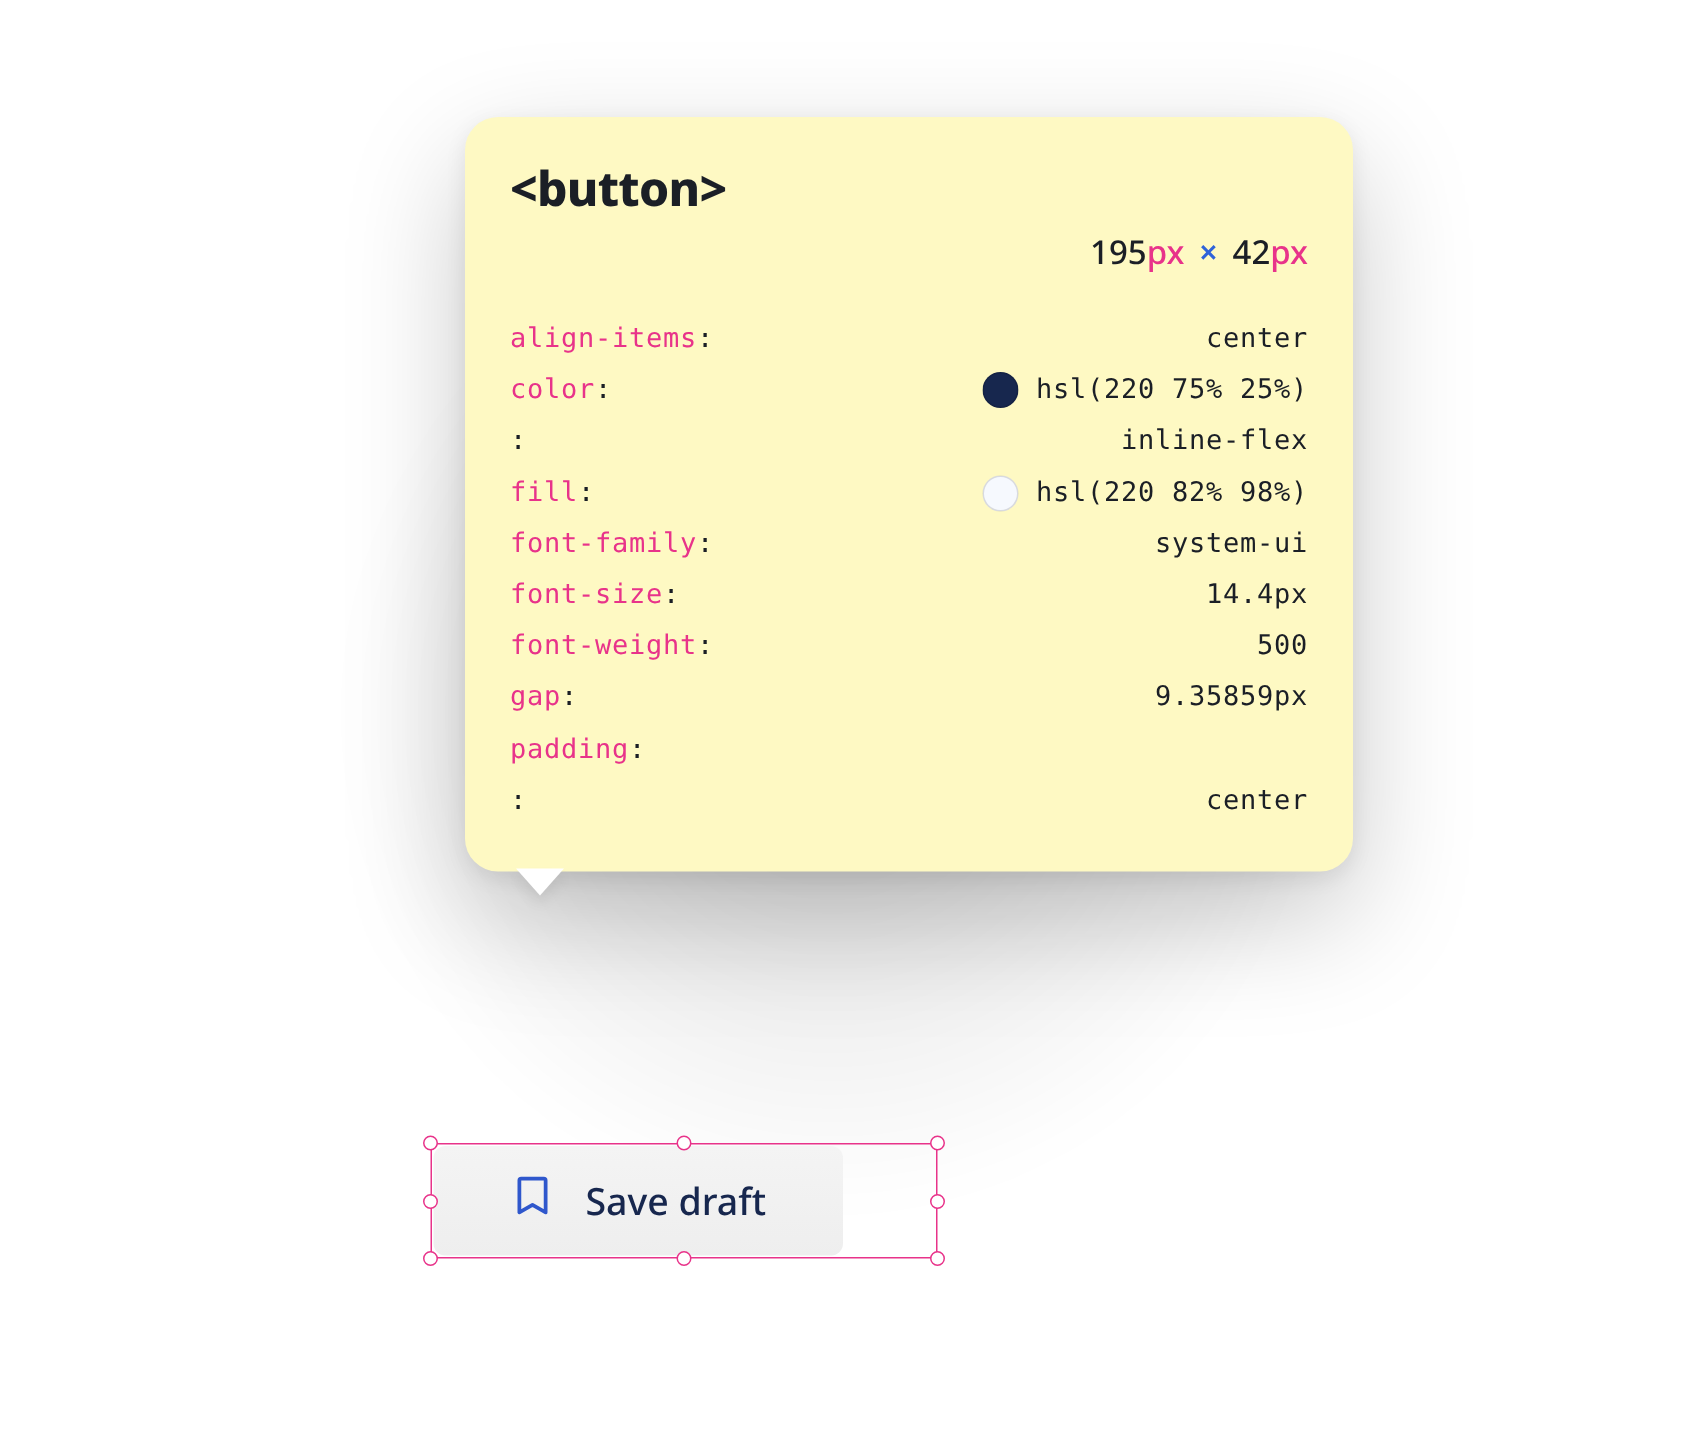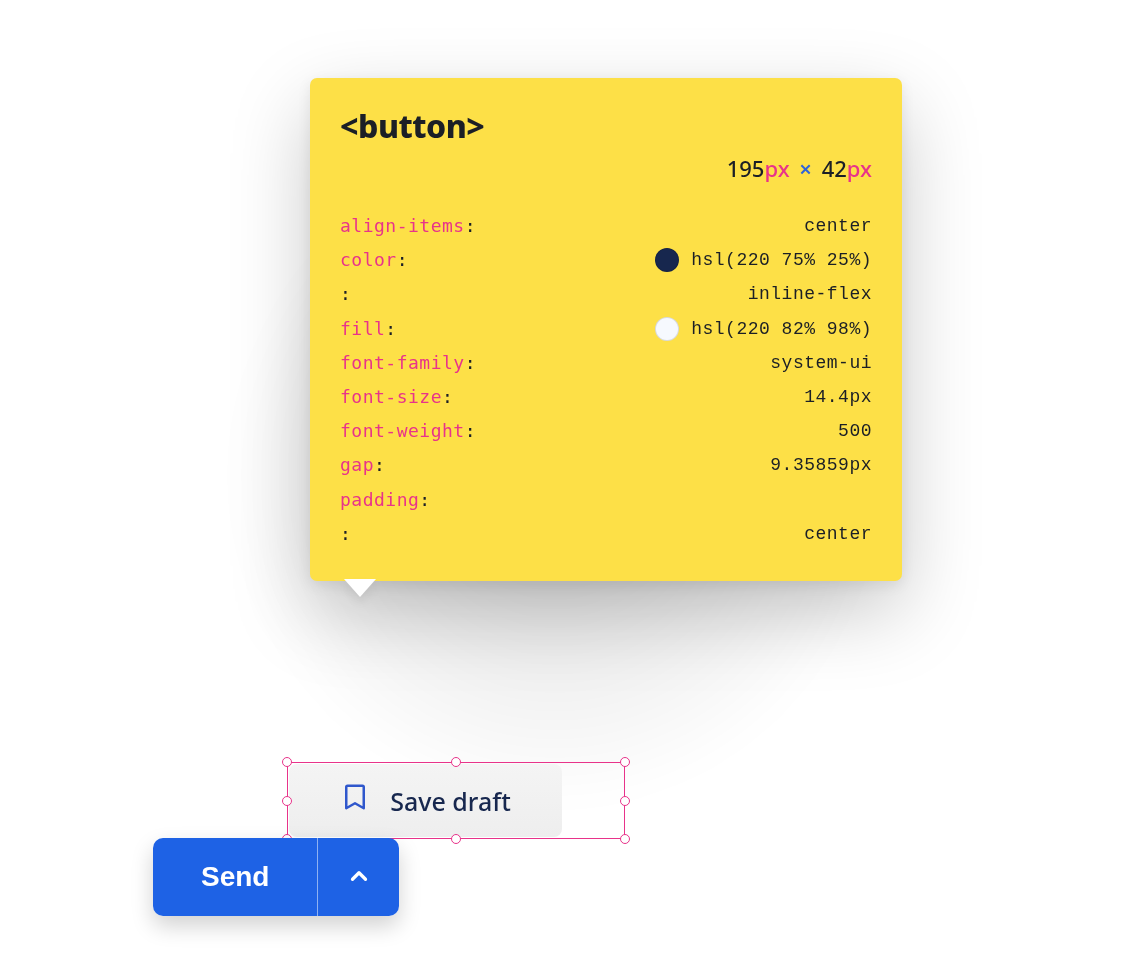--- a/index.html
+++ b/index.html
@@ -23,22 +23,22 @@
     border-radius: 40px;
     background: radial-gradient(closest-side, rgba(0,0,0,0.14), rgba(0,0,0,0) 75%);
     filter: blur(14px);
   }
 
   
   .popover {
     position: absolute;
     left: 310px; top: 78px;
     width: 592px;
-    background: #fde047;
-    border-radius: 7px;
+    background: #fef9c3;
+    border-radius: 22px;
     box-shadow: 0 30px 80px rgba(0,0,0,0.22), 0 4px 14px rgba(0,0,0,0.08);
     padding: 24px 30px 30px 30px;
   }
   .popover::after {
     content: "";
     position: absolute;
     left: 34px;
     bottom: -16px;
     width: 0; height: 0;
     border-left: 16px solid transparent;
@@ -67,21 +67,21 @@
     display: flex;
     align-items: center;
     font-family: ui-monospace, SFMono-Regular, Menlo, Consolas, monospace;
     font-size: 18px;
     line-height: 1.9;
     letter-spacing: 0.5px;
   }
   .prop-name { color: #e8338a; white-space: pre; }
   .prop-colon { color: #1b1f26; }
   .prop-spacer { flex: 1; }
-  .prop-val { color: #1b1f26; text-align: left; white-space: pre; font-family: Liberation Mono, monospace; }
+  .prop-val { color: #1b1f26; text-align: left; white-space: pre; }
   .prop-val.secondary { margin-left: auto; }
   .swatch {
     display: inline-block;
     width: 24px; height: 24px;
     border-radius: 50%;
     margin-right: 12px;
     vertical-align: middle;
     border: 1px solid rgba(0,0,0,0.12);
   }
 
@@ -245,25 +245,13 @@
           <span class="prop-spacer"></span>
         </div>
         <div class="prop-row">
           <span class="prop-colon">:</span>
           <span class="prop-spacer"></span>
           <span class="prop-val">center</span>
         </div>
       </div>
   </div>
 
-  <div class="send-wrap">
-    <button class="send-btn">
-      <span>Send</span>
-    </button>
-    <button class="send-caret">
-      <span>
-        <svg viewBox="0 0 24 24" fill="none" stroke="#fff" stroke-width="3" stroke-linecap="round" stroke-linejoin="round">
-          <polyline points="6 15 12 9 18 15"></polyline>
-        </svg>
-      </span>
-    </button>
-  </div>
 </div>
 
 </body></html>

